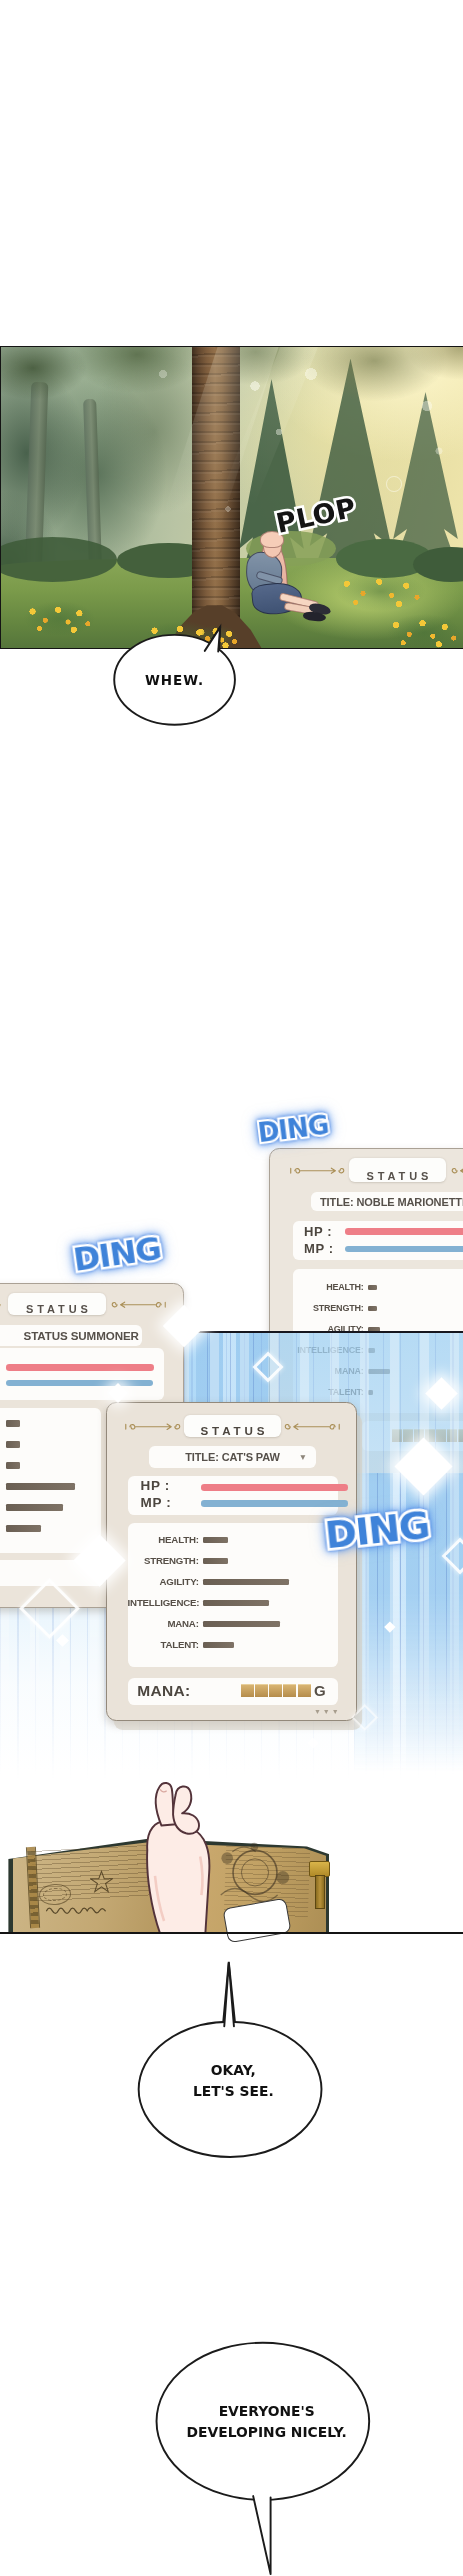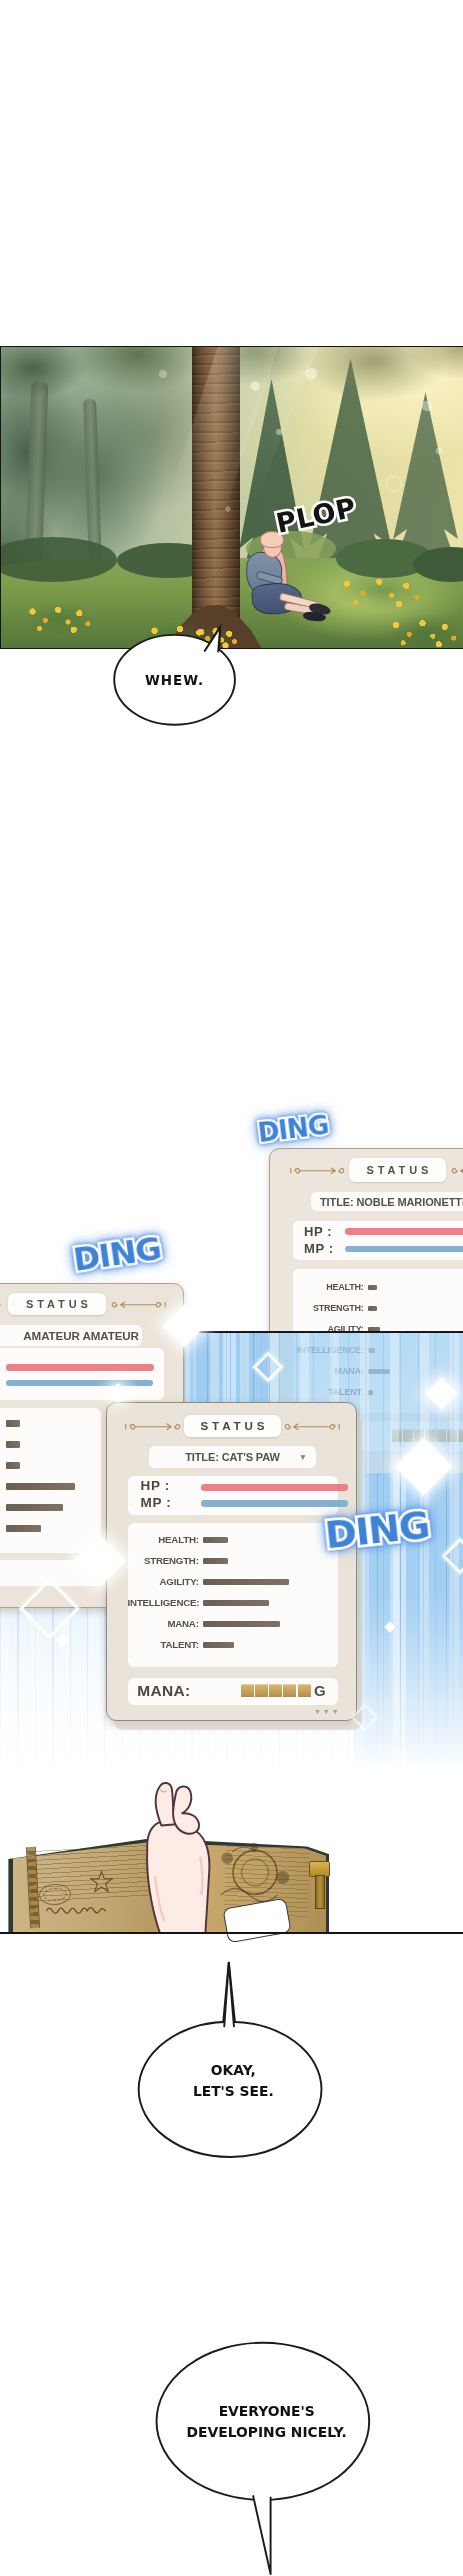--- a/index.html
+++ b/index.html
@@ -93,21 +93,21 @@
   .bubble{position:absolute;z-index:8;overflow:visible;}
   .bubble ellipse,.bubble polygon{fill:#fff;}
   .bubble .ln{stroke:#1b1b1b;stroke-width:3px;stroke-linecap:round;fill:none;}
   .bubble ellipse{stroke:#1b1b1b;stroke-width:3px;}
   .bubble text{font-family:"DejaVu Sans",sans-serif;font-weight:bold;fill:#111;text-anchor:middle;}
 
   
   .spanel{position:absolute;background:#ebe4da;border:1.3px solid #aaa195;border-radius:10.3px;
     box-shadow:0 3.2px 7.7px rgba(110,100,85,.28);}
   .sheader{position:absolute;background:#fdfdfb;border-radius:5.8px;box-shadow:0 0.6px 1.9px rgba(120,110,95,.25);
-    display:flex;align-items:center;justify-content:center;}
+    display:flex;align-items:flex-end;justify-content:center;}
   .sheader span{font-weight:bold;font-size:11px;letter-spacing:3.9px;color:#56504a;padding-left:3.9px;}
   .whitebox{position:absolute;background:#fdfcfa;border-radius:5.8px;}
   .ttl{font-weight:bold;font-size:11px;color:#56504a;white-space:nowrap;letter-spacing:-0.1px;}
   .hp-label{position:absolute;font-weight:bold;font-size:13px;color:#4c463f;letter-spacing:0.6px;}
   .bar{position:absolute;border-radius:3.2px;}
   .bar.hp{background:var(--hp-bar,#ee7e87);}
   .bar.mp{background:var(--mp-bar,#83b1d2);}
   .stats-col{position:absolute;display:flex;flex-direction:column;}
   .srow{display:flex;align-items:center;height:21px;}
   .slabel{width:75px;text-align:right;font-weight:bold;font-size:9.7px;color:#564f47;
@@ -323,21 +323,21 @@
     <svg class="flo rev" style="left:15.5px;top:13px;width:19.3px;" viewBox="70 0 30 24">
       <path d="M86 12 a4.2 4.2 0 1 0 8.4 -1 a3.2 3.2 0 1 0 -6.4 0.8"></path>
     </svg>
     <div class="sheader" style="left:33px;top:9px;width:98px;height:22px;">
       <span>STATUS</span>
     </div>
     <svg class="flo rev" style="left:134px;top:13px;width:58px;" viewBox="0 0 100 24">
       <path d="M3 8 v8 M10 12 a4.2 4.2 0 1 1 8.4 1 a3.2 3.2 0 1 1 -6.4 -0.8 M20 12 H80 M80 12 l-7 -4.5 M80 12 l-7 4.5 M86 12 a4.2 4.2 0 1 0 8.4 -1 a3.2 3.2 0 1 0 -6.4 0.8"></path>
     </svg>
     <div class="whitebox" style="left:0;top:41px;width:167px;height:21px;display:flex;align-items:center;justify-content:flex-end;padding-right:3.2px;overflow:hidden;">
-      <span class="ttl" style="font-size:11.6px;">AMATEUR AMATEUR</span>
+      <span class="ttl" style="font-size:11.6px;">STATUS SUMMONER</span>
     </div>
     <div class="whitebox" style="left:0;top:64px;width:189px;height:52px;">
       <span class="bar hp" style="left:31px;top:15.5px;width:148px;height:7.7px;"></span>
       <span class="bar mp" style="left:31px;top:32px;width:147px;height:6.4px;"></span>
     </div>
     <div class="whitebox" style="left:0;top:124px;width:126px;height:145px;">
       <div class="stats-col" style="left:31px;top:5.2px;">
           <div class="srow">
             <span class="sbar" style="width: 14px;"></span>
           </div>

